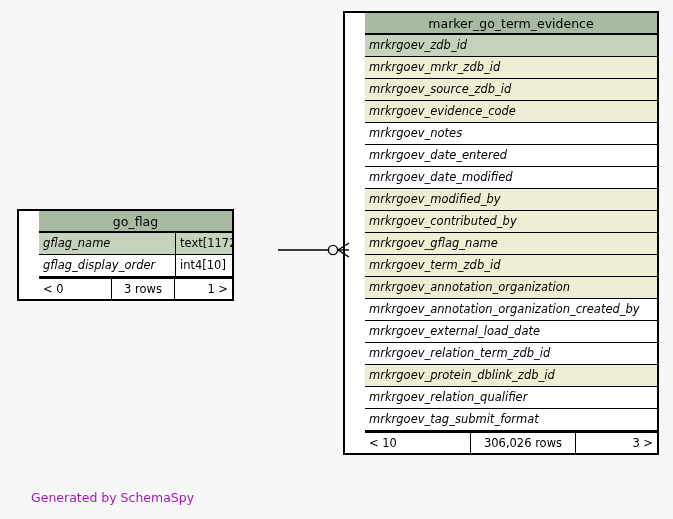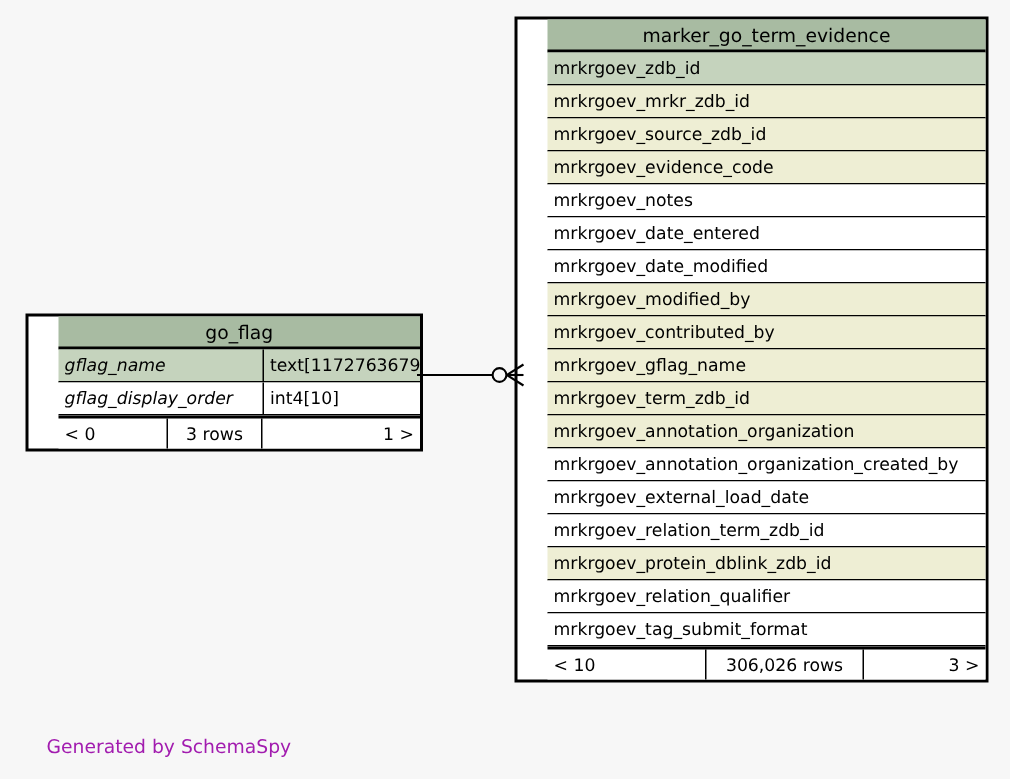--- a/index.html
+++ b/index.html
@@ -95,34 +95,34 @@
     border-left: 1px solid #000000;
   }
   .f-left   { text-align: left; }
   .f-center { text-align: center; }
   .f-right  { text-align: right; }
 
   
   #entity-go-flag {
     left: 17px;
     top: 209px;
-    width: 265px;
+    width: 217px;
   }
   #entity-go-flag .col-name { width: 136px; flex: 0 0 136px; font-style: italic; }
   #entity-go-flag .col-type { width: 125px; flex: 1 1 auto; }
   #entity-go-flag .foot .fc1 { width: 72px;  flex: 0 0 72px; }
   #entity-go-flag .foot .fc2 { width: 63px;  flex: 0 0 63px; }
   #entity-go-flag .foot .fc3 { flex: 1 1 auto; }
 
   #entity-mgte {
     left: 343px;
     top: 11px;
     width: 316px;
   }
-  #entity-mgte .col-name { flex: 1 1 auto; }
+  #entity-mgte .col-name { flex: 1 1 auto; font-style: italic; }
   #entity-mgte .foot .fc1 { width: 105px; flex: 0 0 105px; }
   #entity-mgte .foot .fc2 { width: 105px; flex: 0 0 105px; }
   #entity-mgte .foot .fc3 { flex: 1 1 auto; }
 
   
   .connector {
     position: absolute;
     left: 270px;
     top: 232px;
     width: 80px;

